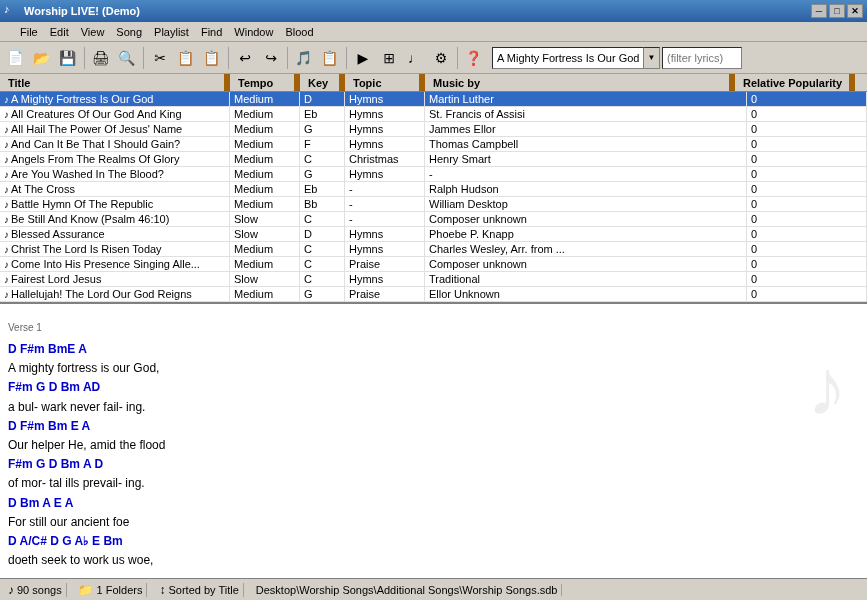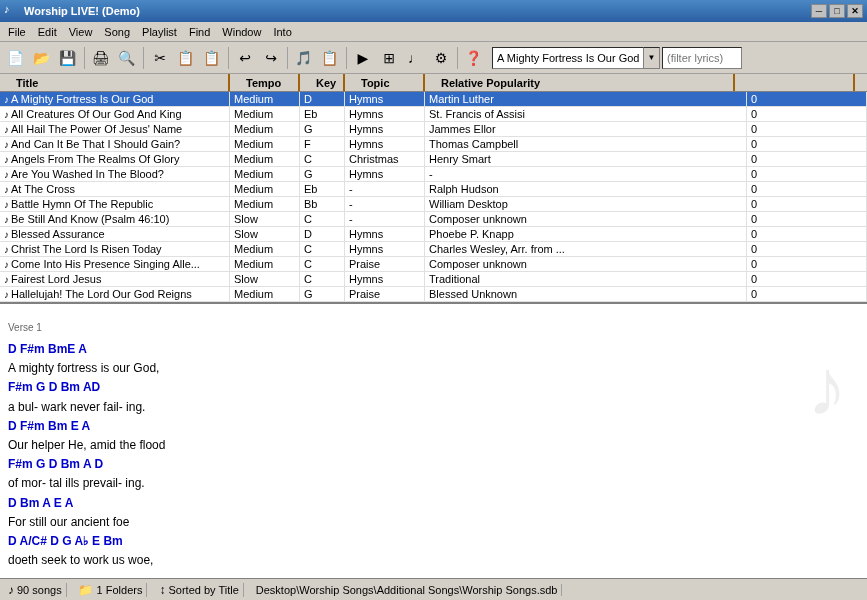--- a/index.html
+++ b/index.html
@@ -25,21 +25,21 @@
       font-size: 9px; display: flex; align-items: center; justify-content: center;
       cursor: pointer; color: #000;
     }
 
     
     .menu-bar {
       background: #d4d0c8;
       height: 20px;
       display: flex;
       align-items: center;
-      padding: 0 2px;
+      padding: 0 14px;
       border-bottom: 1px solid #a0a0a0;
     }
     .menu-item {
       padding: 2px 6px;
       cursor: pointer;
       font-size: 11px;
     }
 
     
     .toolbar {
@@ -91,22 +91,22 @@
     
     .table-header {
       display: grid;
       grid-template-columns: 230px 70px 45px 80px 1fr 120px 12px;
       background: #d4d0c8;
       border-bottom: 1px solid #808080;
       height: 18px;
       flex-shrink: 0;
     }
     .th {
-      padding: 1px 16px;
-      border-right: 2px solid #a16207;
+      padding: 1px 8px;
+      border-right: 6px solid #a16207;
       font-weight: bold;
       font-size: 11px;
       white-space: nowrap;
       overflow: hidden;
       cursor: pointer;
       display: flex; align-items: center;
     }
 
     
     .table-body { overflow-y: auto; flex: 1; }
@@ -203,21 +203,21 @@
 </div>
 
 <div class="menu-bar">
   <span class="menu-item">File</span>
   <span class="menu-item">Edit</span>
   <span class="menu-item">View</span>
   <span class="menu-item">Song</span>
   <span class="menu-item">Playlist</span>
   <span class="menu-item">Find</span>
   <span class="menu-item">Window</span>
-  <span class="menu-item">Into</span>
+  <span class="menu-item">Blood</span>
 </div>
 
 <div class="toolbar">
   <div class="toolbar-btn" title="New">📄</div>
   <div class="toolbar-btn" title="Open">📂</div>
   <div class="toolbar-btn" title="Save">💾</div>
   <div class="toolbar-separator"></div>
   <div class="toolbar-btn" title="Print">🖨</div>
   <div class="toolbar-btn" title="Preview">🔍</div>
   <div class="toolbar-separator"></div>
@@ -248,20 +248,21 @@
 
 <div class="main-container">
 
   <div class="song-list-panel">
 
     <div class="table-header">
       <div class="th">Title</div>
       <div class="th">Tempo</div>
       <div class="th">Key</div>
       <div class="th">Topic</div>
+      <div class="th">Music by</div>
       <div class="th">Relative Popularity</div>
       <div class="th"></div>
     </div>
 
     <div class="table-body" id="table-body">
     <div class="table-row selected">
           <div class="td td-title"><span class="music-note">♪</span> A Mighty Fortress Is Our God</div>
           <div class="td">Medium</div>
           <div class="td">D</div>
           <div class="td">Hymns</div>
@@ -362,21 +363,21 @@
           <div class="td">C</div>
           <div class="td">Hymns</div>
           <div class="td">Traditional</div>
           <div class="td">0</div>
         </div>
         <div class="table-row">
           <div class="td td-title"><span class="music-note">♪</span> Hallelujah! The Lord Our God Reigns</div>
           <div class="td">Medium</div>
           <div class="td">G</div>
           <div class="td">Praise</div>
-          <div class="td">Blessed Unknown</div>
+          <div class="td">Ellor Unknown</div>
           <div class="td">0</div>
         </div>
       </div>
   </div>
 
   <div class="lyrics-panel" id="lyrics-panel">
     <div class="watermark">♪</div>
     <div class="verse-label">Verse 1</div>
     <div id="lyrics-content">
         <div class="chord-line">D      F#m   BmE  A</div>

